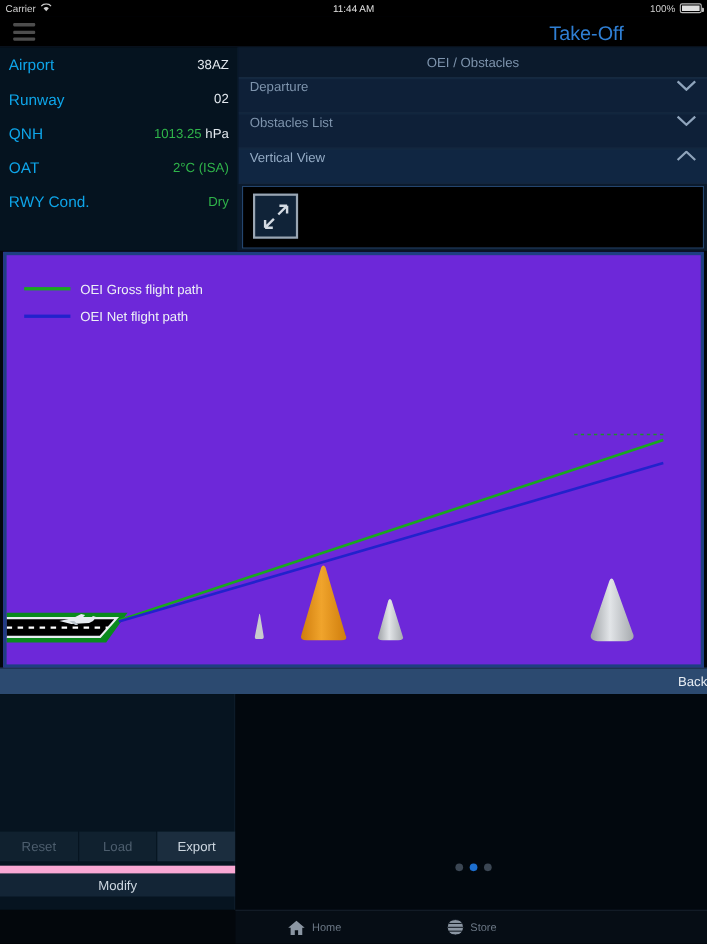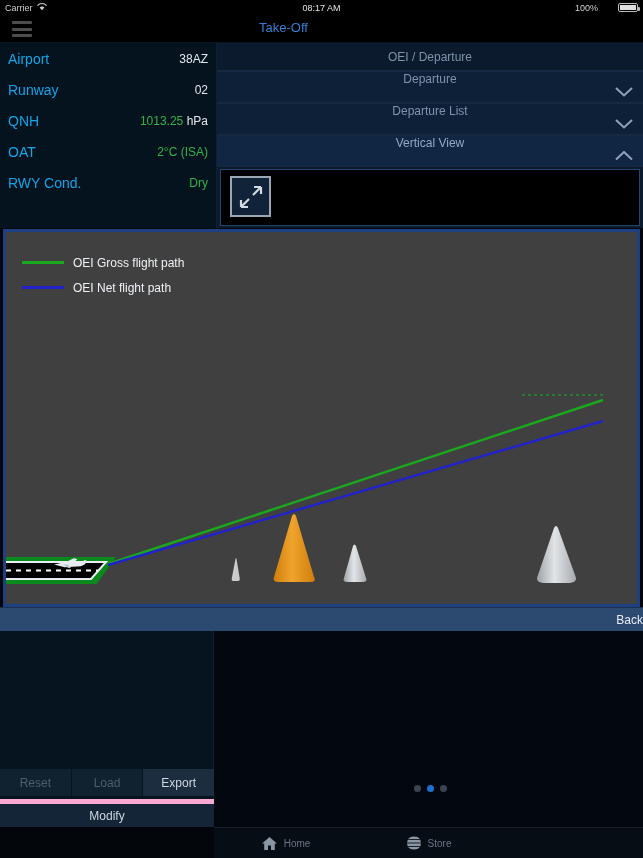--- a/index.html
+++ b/index.html
@@ -12,90 +12,90 @@
   #app { position: relative; width: 643px; height: 858px; background: #03070c; }
 
   
   .statusbar {
     position: absolute; top: 0; left: 0; width: 643px; height: 15px;
     background: #000; color: #cfcfcf; font-size: 9px;
     display: flex; align-items: center;
   }
   .sb-left { position: absolute; left: 5px; display: flex; align-items: flex-start; gap: 4px; }
   .sb-center { position: absolute; left: 0; width: 643px; text-align: center; font-size: 9px; color: #e4e4e4; }
-  .sb-right { position: absolute; right: 5px; display: flex; align-items: center; gap: 20px; }
+  .sb-right { position: absolute; right: 5px; display: flex; align-items: center; gap: 4px; }
   .wifi-ico { display: inline-block; width: 9px; height: 8px; position: relative; }
   .batt { display:inline-block; width: 20px; height: 9px; border: 1px solid #bbb; border-radius: 2px; position: relative;}
   .batt:after{content:"";position:absolute;right:-3px;top:2.5px;width:2px;height:4px;background:#bbb;border-radius:0 1px 1px 0;}
   .batt i{position:absolute;left:1px;top:1px;bottom:1px;width:16px;background:#dedede;display:block;}
 
   
   .navbar {
     position: absolute; top: 15px; left: 0; width: 643px; height: 28px;
     background: #000; border-bottom: 1px solid #0b1522;
   }
   .hamburger { position: absolute; left: 12px; top: 6px; width: 20px; height: 16px;
     display: flex; flex-direction: column; justify-content: space-between; cursor: pointer;}
   .hamburger span { display:block; height: 3px; background: #4d4d4d; border-radius: 1px; }
-  .nav-title { position: absolute; left: 0; width: 567px; top: 5px; text-align: center;
-    color: #2f7fd4; font-size: 13px; }
+  .nav-title { position: absolute; left: 0; width: 567px; top: 5px; text-align: right;
+    color: #2f7fd4; font-size: 18px; }
 
   
   .left-panel { position: absolute; left: 0; top: 43px; width: 217px; height: 185px;
     background: #05131f; border-right: 1px solid #0d2136; }
   .info-row { position: relative; height: 31px; display:flex; align-items:center;
     padding: 0 8px 0 8px; }
   .info-row .lbl { color: #0ea5e9; font-size: 14px; }
   .info-row .val { margin-left: auto; font-size: 12px; color: #e2e8ee; }
   .info-row .val.green { color: #2fb34a; }
   .info-row .val .unit { color: #e2e8ee; }
   .divider { position:absolute; left: 8px; right: 8px; top: 0; height: 1px; background: #213243; }
 
   
   .right-panel { position: absolute; left: 217px; top: 43px; width: 426px; height: 185px;
     background: #0b1a2c; }
   .rp-header { height: 28px; display: flex; align-items: center; justify-content: center;
     color: #7e94ad; font-size: 12px; background: #0b1a2c; border-bottom: 1px solid #16293f;}
-  .acc-row { height: 32px; display: flex; align-items: center; padding: 0 10px;
+  .acc-row { height: 32px; display: flex; padding: 0 10px;
     color: #7e94ad; font-size: 12px; background: #0e2038; border-bottom: 1px solid #16293f;
-    border-top: 1px solid #152a42; cursor: pointer; flex-direction: column; }
+    border-top: 1px solid #152a42; cursor: pointer; }
   .acc-row .chev { margin-left: auto; }
   .acc-row.active { background: #102642; color: #93aac4; }
   .vv-body { height: 57px; background: #000; margin: 2px 3px 0 3px; border: 1px solid #24456e; position: relative; }
   .expand-btn { position: absolute; left: 9px; top: 6px; width: 41px; height: 41px;
     border: 2px solid #9aa6b3; background: #102338; display:flex; align-items:center; justify-content:center; cursor:pointer;}
 
   
   .chart-wrap { position: absolute; left: 3px; top: 229px; width: 637px; height: 378px;
-    background: #404040; border: 3px solid #1e3f82; }
+    background: #6d28d9; border: 3px solid #1e3f82; }
   .chart-inner { position: relative; width: 100%; height: 100%; overflow: hidden; }
   .legend { position: absolute; left: 16px; top: 18px; }
   .legend-item { display: flex; align-items: center; height: 25px; }
   .legend-line { width: 42px; height: 3px; margin-right: 9px; }
   .legend-text { color: #eef2f6; font-size: 12px; }
 
   
   .back-bar { position: absolute; left: 0; top: 607px; width: 643px; height: 24px;
     background: #2c4a70; display:flex; align-items:center; justify-content:flex-end;
     color: #e8edf3; font-size: 12px; cursor: pointer; border-top: 1px solid #1b3css; }
   .back-bar { border-top: 1px solid #1b314e; }
 
   
   .lower-left { position: absolute; left: 0; top: 631px; width: 214px; height: 196px;
     background: #061420; border-right: 1px solid #101f2e; }
   .lower-right { position: absolute; left: 214px; top: 631px; width: 429px; height: 196px;
     background: #02080e; }
-  .btn-row { position: absolute; left: 0; bottom: 31px; width: 214px; height: 27px;
+  .btn-row { position: absolute; left: 0; bottom: 44px; width: 214px; height: 27px;
     display: flex; gap: 1px; }
   .sq-btn { flex: 1; display:flex; align-items:center; justify-content:center;
     font-size: 12px; background: #10212f; color: #4d5e6e; cursor: pointer;}
   .sq-btn.enabled { background: #1b2d3e; color: #cdd7e0; }
-  .modify-btn { position: absolute; left: 0; bottom: 0; width: 214px; height: 28px;
+  .modify-btn { position: absolute; left: 0; bottom: 12px; width: 214px; height: 28px;
     display:flex; align-items:center; justify-content:center; font-size: 12px;
-    background: #132536; color: #cdd7e0; border-top: 5px solid #f9a8d4; cursor:pointer;}
+    background: #132536; color: #cdd7e0; border-top: 7px solid #f9a8d4; cursor:pointer;}
   .dots { position: absolute; left: 414px; top: 785px; display: flex; gap: 6px; }
   .dot { width: 7px; height: 7px; border-radius: 50%; background: #3b4653; }
   .dot.active { background: #1d6fd0; }
 
   
   .tabbar { position: absolute; left: 214px; top: 827px; width: 429px; height: 31px;
     background: #060d15; border-top: 1px solid #16202b; display: flex; }
   .tab { width: 143px; display: flex; align-items: center; justify-content: center; gap: 6px;
     color: #6b7785; font-size: 10px; cursor: pointer; }
   .tab svg { display: block; }
@@ -108,21 +108,21 @@
   <div class="statusbar">
     <div class="sb-left">
       <span>Carrier</span>
       <span class="wifi-ico">
         <svg width="10" height="8" viewBox="0 0 10 8">
             <path d="M5 7.2 L2.6 4.6 A3.4 3.4 0 0 1 7.4 4.6 Z" fill="#cfcfcf"></path>
             <path d="M0.5 2.6 A6 6 0 0 1 9.5 2.6" stroke="#cfcfcf" stroke-width="1.1" fill="none"></path>
           </svg>
       </span>
     </div>
-    <div class="sb-center">08:17 AM</div>
+    <div class="sb-center">11:44 AM</div>
     <div class="sb-right">
       <span>100%</span>
       <span class="batt">
           <i></i>
         </span>
     </div>
   </div>
 
   <div class="navbar">
     <div class="hamburger">
@@ -150,33 +150,33 @@
       <span class="lbl">OAT</span>
       <span class="val green">2°C (ISA)</span>
     </div>
     <div class="info-row">
       <span class="lbl">RWY Cond.</span>
       <span class="val green">Dry</span>
     </div>
   </div>
 
   <div class="right-panel">
-    <div class="rp-header">OEI / Departure</div>
+    <div class="rp-header">OEI / Obstacles</div>
 
     <div class="acc-row">
       <span>Departure</span>
       <span class="chev">
         <svg width="18" height="10" viewBox="0 0 18 10">
             <path d="M1 1 L9 8.5 L17 1" stroke="#8fa4bc" stroke-width="2" fill="none"></path>
           </svg>
       </span>
     </div>
 
     <div class="acc-row">
-      <span>Departure List</span>
+      <span>Obstacles List</span>
       <span class="chev">
         <svg width="18" height="10" viewBox="0 0 18 10">
             <path d="M1 1 L9 8.5 L17 1" stroke="#8fa4bc" stroke-width="2" fill="none"></path>
           </svg>
       </span>
     </div>
 
     <div class="acc-row active">
       <span>Vertical View</span>
       <span class="chev">

